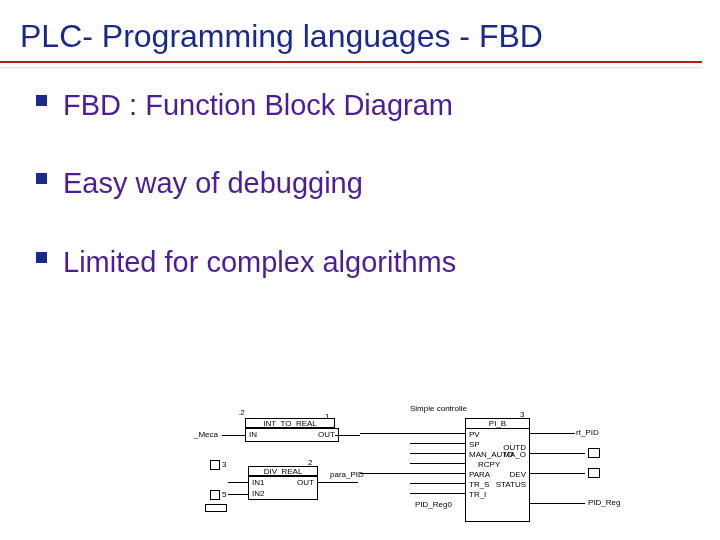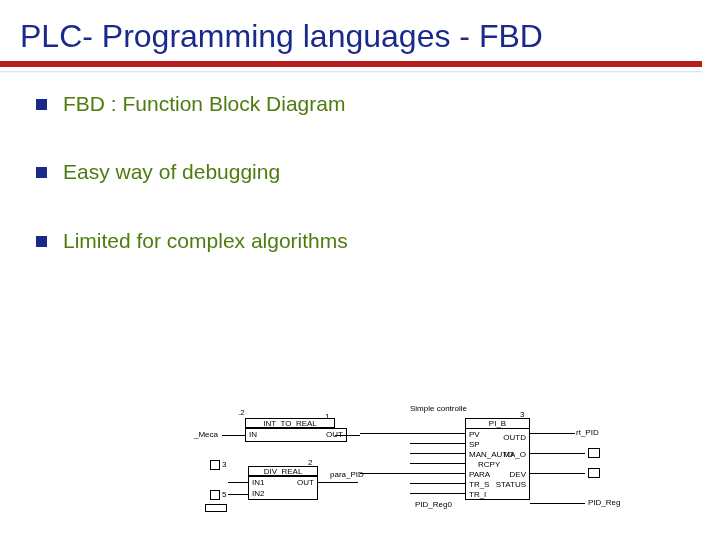--- a/index.html
+++ b/index.html
@@ -9,21 +9,21 @@
     background: #fff;
     font-family: Verdana, Geneva, sans-serif;
     overflow: hidden;
     position: relative;
   }
   .title {
     color: #1a2a8a;
     font-size: 32px;
     font-weight: 400;
     padding: 18px 20px 6px 20px;
-    border-bottom: 6px solid #b91c1c;
+    border-bottom: 2px solid #b91c1c;
     margin: 0 18px 4px 0;
     letter-spacing: 0px;
   }
   .title-shadow {
     height: 2px;
     background: linear-gradient(to bottom, rgba(0,0,0,0.15), transparent);
     margin: 0 18px 0 0;
   }
   .content {
     padding: 18px 36px 0 36px;
@@ -36,22 +36,22 @@
   .bullet-row:last-child { margin-bottom: 34px; }
   .bullet {
     width: 11px;
     height: 11px;
     background: #1a2a8a;
     margin-right: 16px;
     margin-top: 8px;
     flex-shrink: 0;
   }
   .bullet-text {
-    color: #4d7c0f;
-    font-size: 21px;
+    color: #4c1d95;
+    font-size: 29px;
     line-height: 1.25;
   }
   
   .diagram {
     position: absolute;
     left: 190px;
     top: 408px;
     width: 440px;
     height: 120px;
     font-family: Arial, sans-serif;
@@ -87,21 +87,21 @@
   </div>
 </div>
 
 <div class="diagram">
 
   <div class="dlbl" style="left:220px;top:-4px;">Simple controlle</div>
 
   <div class="dlbl" style="left:48px;top:0px;">.2</div>
   <div class="dlbl" style="left:135px;top:4px;">1</div>
   <div class="dbox" style="left:55px;top:10px;width:90px;height:10px;text-align:center;">INT_TO_REAL</div>
-  <div class="dbox" style="left:55px;top:20px;width:102px;height:14px;">
+  <div class="dbox" style="left:55px;top:20px;width:94px;height:14px;">
     <span class="dlbl" style="left:3px;top:1px;">IN</span>
     <span class="dlbl" style="right:3px;top:1px;">OUT</span>
   </div>
   <div class="dlbl" style="left:4px;top:22px;">_Meca</div>
   <div class="dline" style="left:32px;top:27px;width:23px;height:1px;"></div>
   <div class="dline" style="left:145px;top:27px;width:25px;height:1px;"></div>
 
   <div class="dbox" style="left:20px;top:52px;width:10px;height:10px;"></div>
   <div class="dlbl" style="left:32px;top:52px;">3</div>
   <div class="dbox" style="left:20px;top:82px;width:10px;height:10px;"></div>
@@ -115,29 +115,29 @@
     <span class="dlbl" style="left:3px;top:12px;">IN2</span>
     <span class="dlbl" style="right:3px;top:1px;">OUT</span>
   </div>
   <div class="dline" style="left:38px;top:74px;width:20px;height:1px;"></div>
   <div class="dline" style="left:38px;top:86px;width:20px;height:1px;"></div>
   <div class="dline" style="left:128px;top:74px;width:40px;height:1px;"></div>
   <div class="dlbl" style="left:140px;top:62px;">para_PID</div>
 
   <div class="dlbl" style="left:330px;top:2px;">3</div>
   <div class="dbox" style="left:275px;top:10px;width:65px;height:14px;text-align:center;">PI_B</div>
-  <div class="dbox" style="left:275px;top:20px;width:65px;height:72px;">
+  <div class="dbox" style="left:275px;top:20px;width:65px;height:94px;">
     <span class="dlbl" style="left:3px;top:1px;">PV</span>
     <span class="dlbl" style="left:3px;top:11px;">SP</span>
     <span class="dlbl" style="left:3px;top:21px;">MAN_AUTO</span>
     <span class="dlbl" style="left:3px;top:41px;">PARA</span>
     <span class="dlbl" style="left:3px;top:51px;">TR_S</span>
     <span class="dlbl" style="left:3px;top:61px;">TR_I</span>
     <span class="dlbl" style="left:3px;top:31px;margin-left:9px;">RCPY</span>
-    <span class="dlbl" style="right:3px;top:4px;">OUTD</span>
+    <span class="dlbl" style="right:3px;top:14px;">OUTD</span>
     <span class="dlbl" style="right:3px;top:21px;">MA_O</span>
     <span class="dlbl" style="right:3px;top:41px;">DEV</span>
     <span class="dlbl" style="right:3px;top:51px;">STATUS</span>
   </div>
 
   <div class="dline" style="left:170px;top:25px;width:105px;height:1px;"></div>
   <div class="dline" style="left:220px;top:35px;width:55px;height:1px;"></div>
   <div class="dline" style="left:220px;top:45px;width:55px;height:1px;"></div>
   <div class="dline" style="left:220px;top:55px;width:55px;height:1px;"></div>
   <div class="dline" style="left:170px;top:65px;width:105px;height:1px;"></div>

